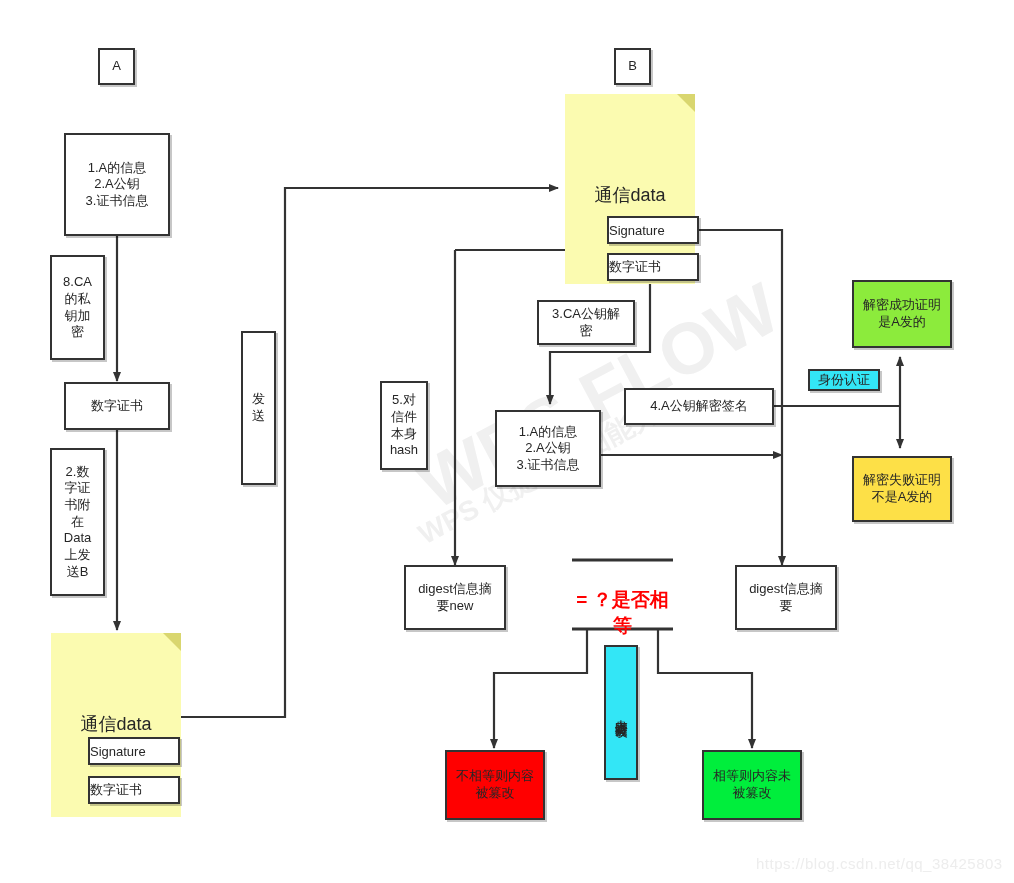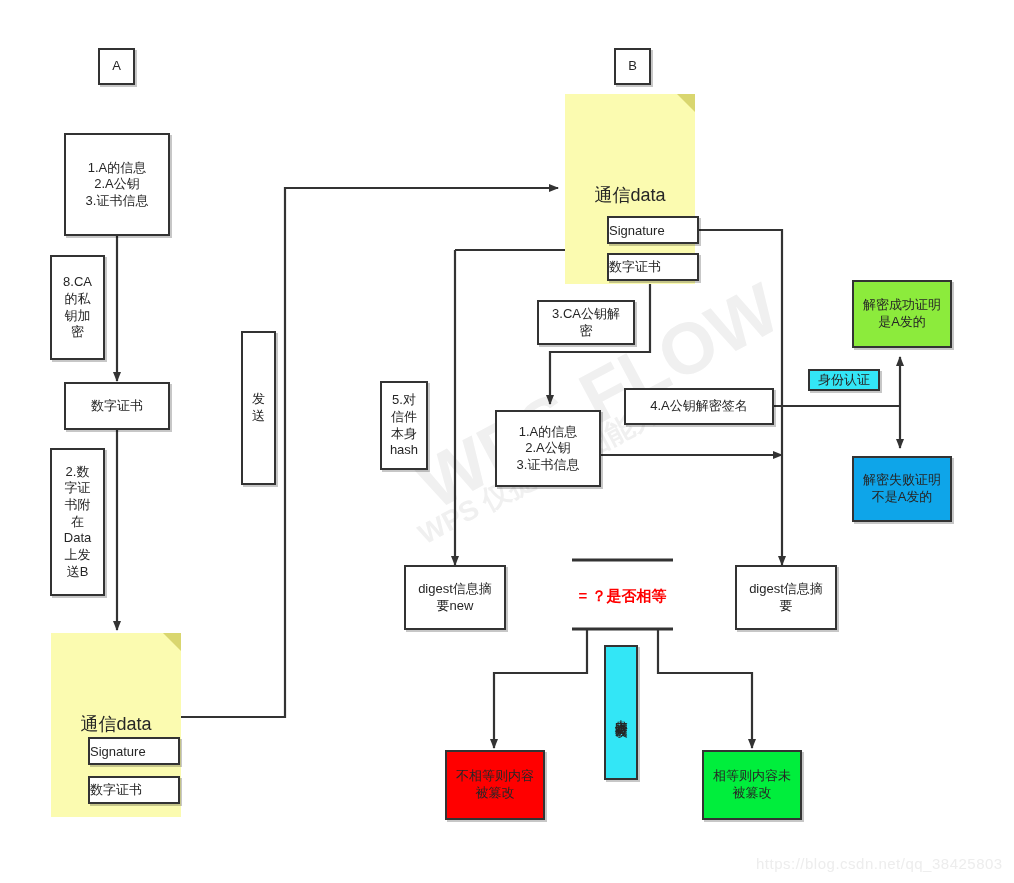--- a/index.html
+++ b/index.html
@@ -13,21 +13,21 @@
         box-shadow:2px 2px 0 rgba(0,0,0,0.22);}
   .note{position:absolute;box-sizing:border-box;background:#FBFBB0;border:none;
         box-shadow:none;}
   .note .fold{position:absolute;right:0;top:0;width:0;height:0;
         border-left:18px solid transparent;border-top:18px solid #D9D66F;}
   .note .title{position:absolute;left:0;right:0;text-align:center;font-size:18px;color:#262626;}
   .inbox{position:absolute;box-sizing:border-box;border:2px solid #333333;background:#ffffff;
         display:flex;align-items:center;justify-content:flex-start;font-size:13px;
         box-shadow:2px 2px 0 rgba(0,0,0,0.22);color:#262626;}
   .vert{writing-mode:vertical-rl;text-orientation:upright;letter-spacing:1px;line-height:1.05;}
-  .eqlabel{position:absolute;color:#FF0000;font-size:15px;font-weight:bold;text-align:center;}
+  .eqlabel{position:absolute;color:#FF0000;font-size:19px;font-weight:bold;text-align:center;}
   .wm{position:absolute;color:#EDEDED;font-size:15px;letter-spacing:.5px;}
   .wmbig{position:absolute;color:#F0F0F0;font-weight:bold;pointer-events:none;user-select:none;}
 </style>
 </head>
 <body>
 
 <div id="canvas">
 
   <div class="wmbig" style="left:400px;top:355px;font-size:72px;transform:rotate(-28deg);font-family:'Liberation Sans',sans-serif;">WPS FLOW</div>
   <div class="wmbig" style="left:405px;top:455px;font-size:28px;transform:rotate(-28deg);font-family:'Liberation Sans',sans-serif;">WPS 仅提供制图能力</div>
@@ -161,21 +161,21 @@
 
   <div class="node" style="left:808px;top:369px;width:72px;height:22px;background:#33E6F6;border-color:#333333;">
     <span>身份认证</span>
   </div>
 
   <div class="node" style="left:852px;top:280px;width:100px;height:68px;background:#8CEB3C;">
     <span style="white-space:pre-line;">解密成功证明
 是A发的</span>
   </div>
 
-  <div class="node" style="left:852px;top:456px;width:100px;height:66px;background:#0ea5e9;">
+  <div class="node" style="left:852px;top:456px;width:100px;height:66px;background:#fde047;">
     <span style="white-space:pre-line;">解密失败证明
 不是A发的</span>
   </div>
 
   <div class="node" style="left:404px;top:565px;width:102px;height:65px;">
     <span style="white-space:pre-line;">digest信息摘
 要new</span>
   </div>
 
   <div class="node" style="left:735px;top:565px;width:102px;height:65px;">

